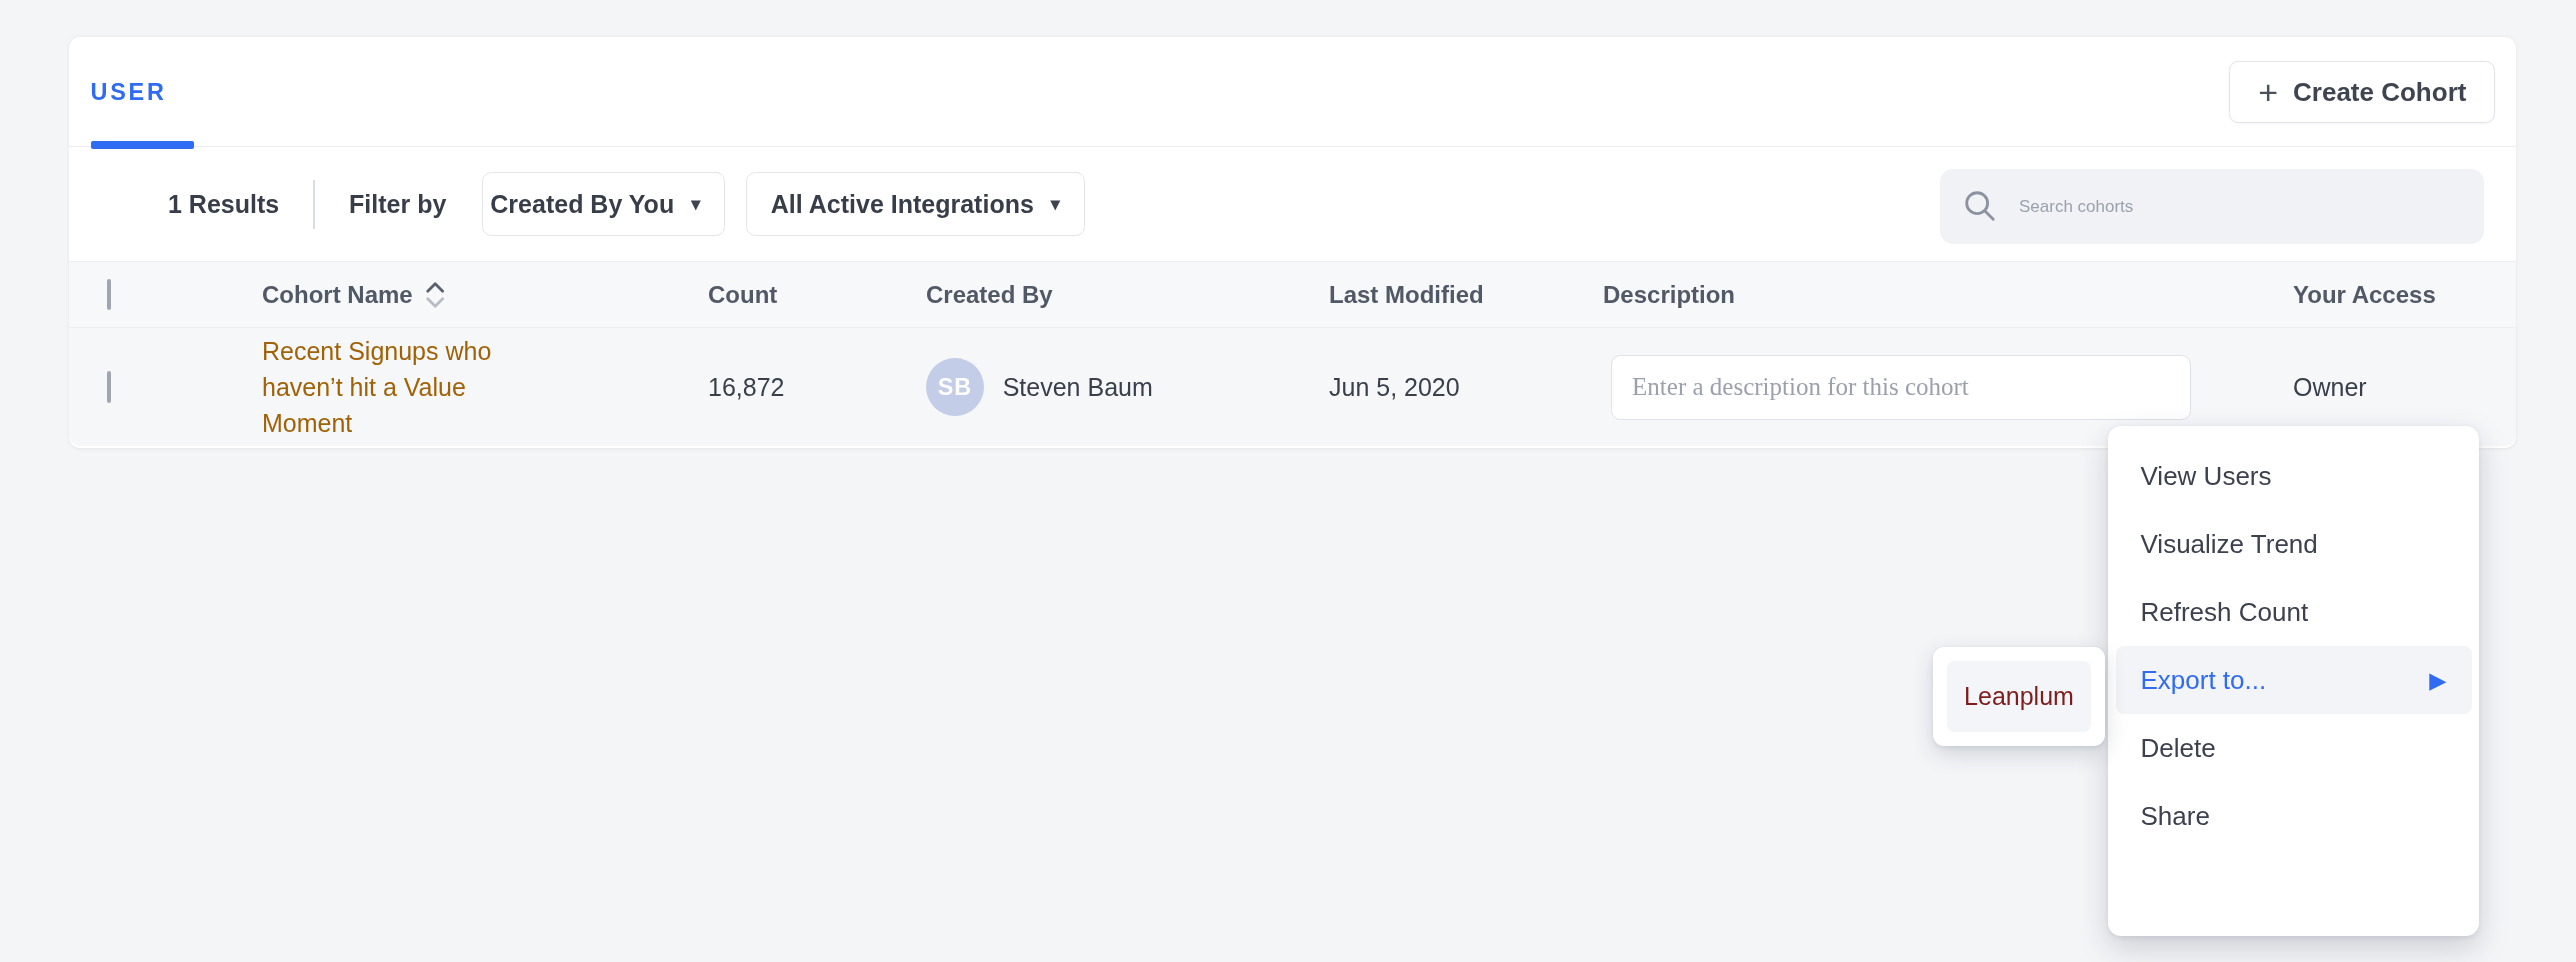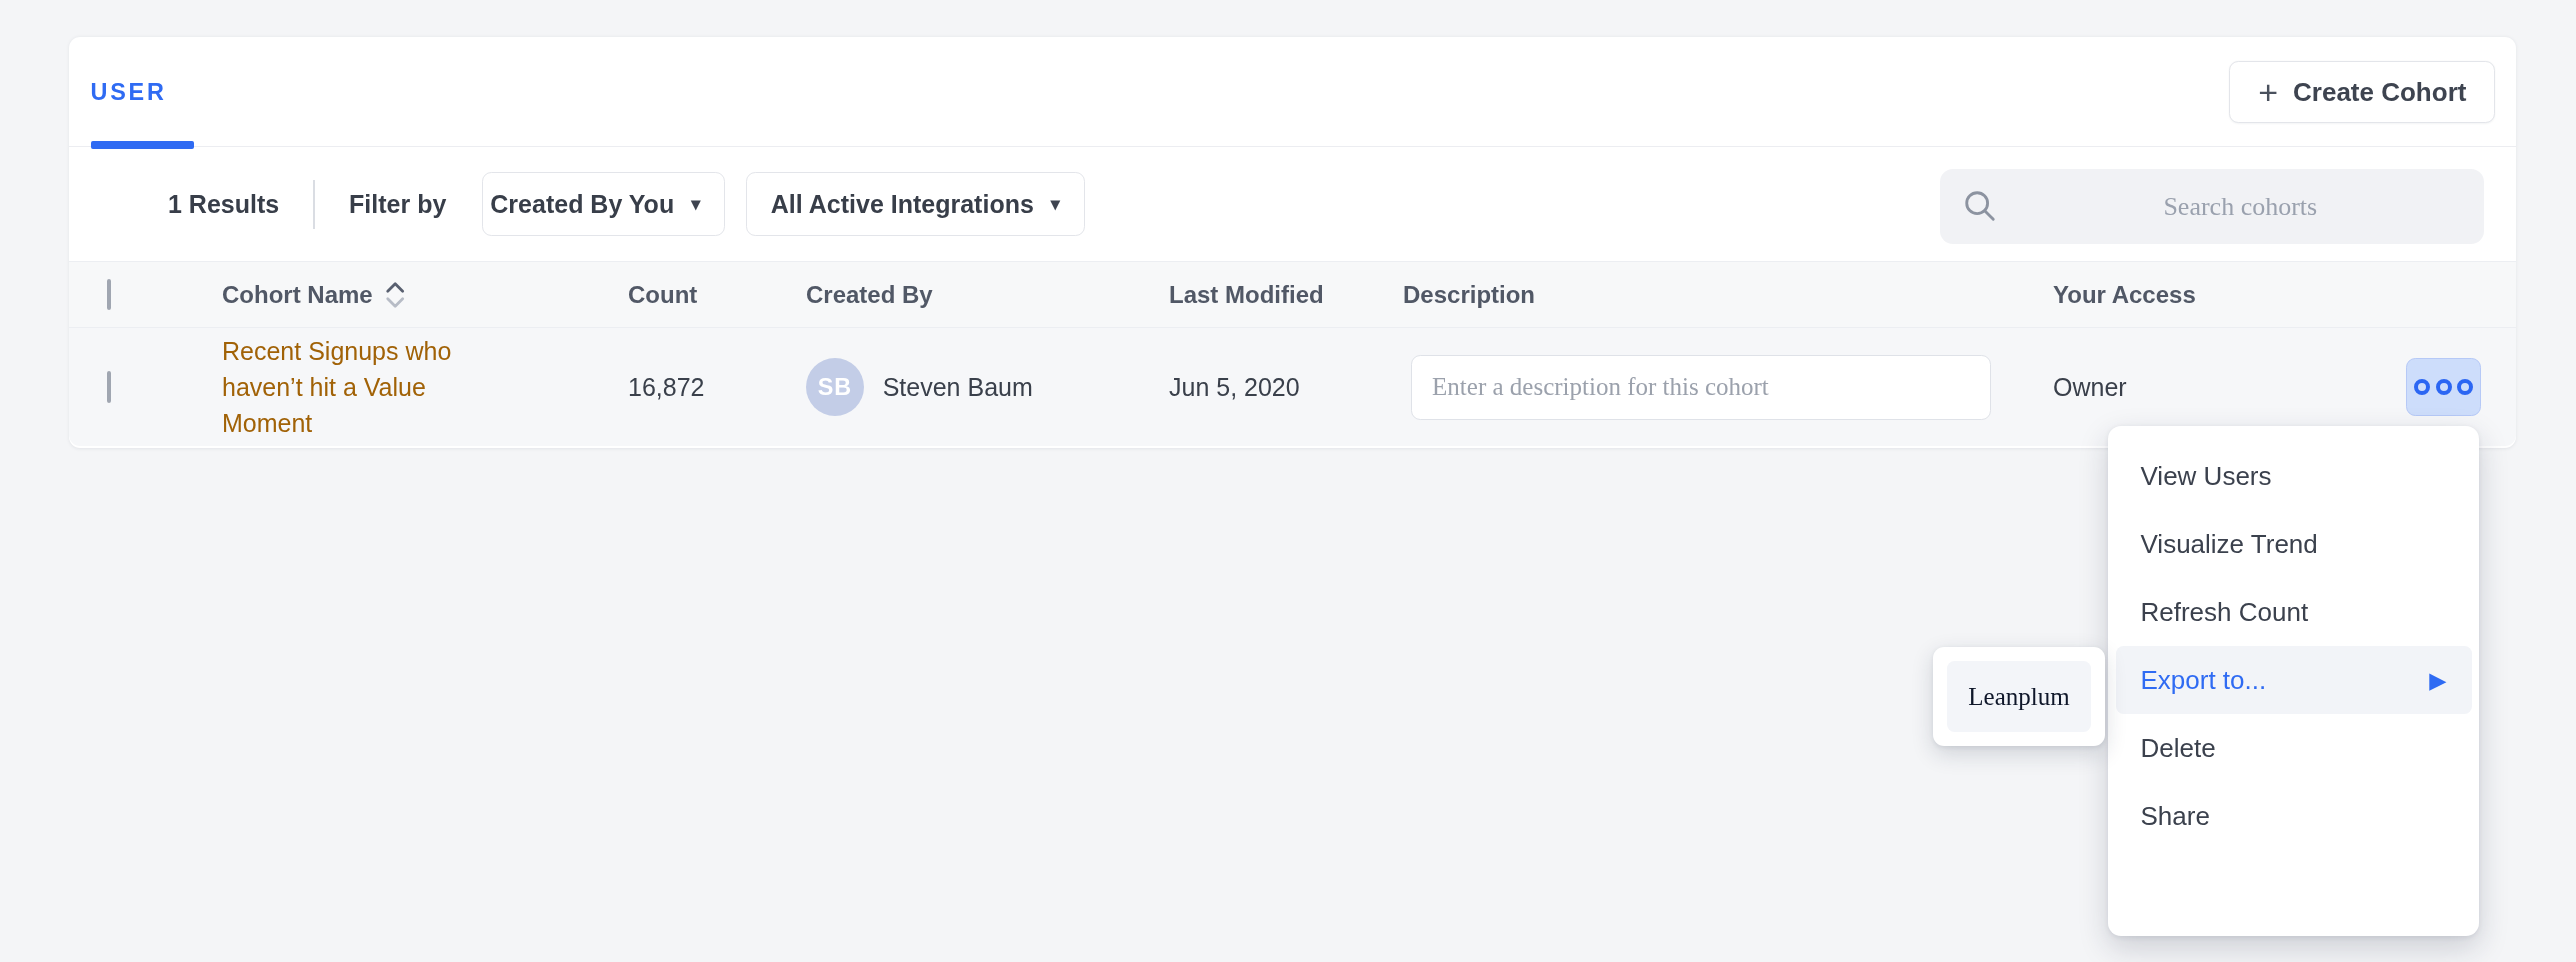--- a/index.html
+++ b/index.html
@@ -65,30 +65,31 @@
   .drop-btn + .drop-btn { margin-left:20.6px; }
   .search-box {
     position:absolute; right:32px; top:22.4px;
     width:544px; height:75px;
     background:#f1f2f5; border-radius:13px;
     display:flex; align-items:center; padding:0 22.4px;
   }
   .search-box svg { flex:0 0 auto; margin-right:20.6px; }
   .search-box input {
     flex:1; border:none; outline:none; background:transparent;
-    font-family:Liberation Serif, serif;
-    font-size:26px; color:#3a404b;text-align:center;
+    font-family:Liberation Sans, sans-serif;
+    font-size:17px; color:#3a404b;
   }
   .search-box input::placeholder { color:#9aa1ae; }
 
   
   .thead, .trow {
     display:grid;
     grid-template-columns:153px 406px 178px 363px 234px 650px 336px 129px;
     align-items:center;
+    gap:40px;
   }
   .thead {
     height:67px; background:#f7f8f9;
     border-top:1.9px solid #eceef2; border-bottom:1.9px solid #eceef2;
     font-size:24px; font-weight:bold; color:#515866;
   }
   .trow {
     height:118px; background:#f6f7f9;
     border-bottom-left-radius:11.2px; border-bottom-right-radius:11.2px;
     font-size:25px; color:#3a404b;
@@ -154,21 +155,21 @@
     position:absolute; left:1933px; top:647px;
     width:172px; height:99px; padding:14px;
     background:#fff; border-radius:11.2px;
     box-shadow:0 7.5px 22.4px rgba(25,35,60,0.16), 0 1.9px 4.7px rgba(25,35,60,0.08);
     z-index:6;
   }
   .submenu-chip {
     width:100%; height:100%;
     background:#f3f5f9; border-radius:7.5px;
     display:flex; align-items:center; justify-content:center;
-    font-size:25px; color:#0f172a; cursor:pointer;font-family:Liberation Serif, serif;
+    font-size:25px; color:#7f1d1d; cursor:pointer;
   }
 </style>
 </head>
 <body>
 
 <div class="card">
 
   <div class="tabbar">
     <div class="tab-user">
       <span>USER</span>

